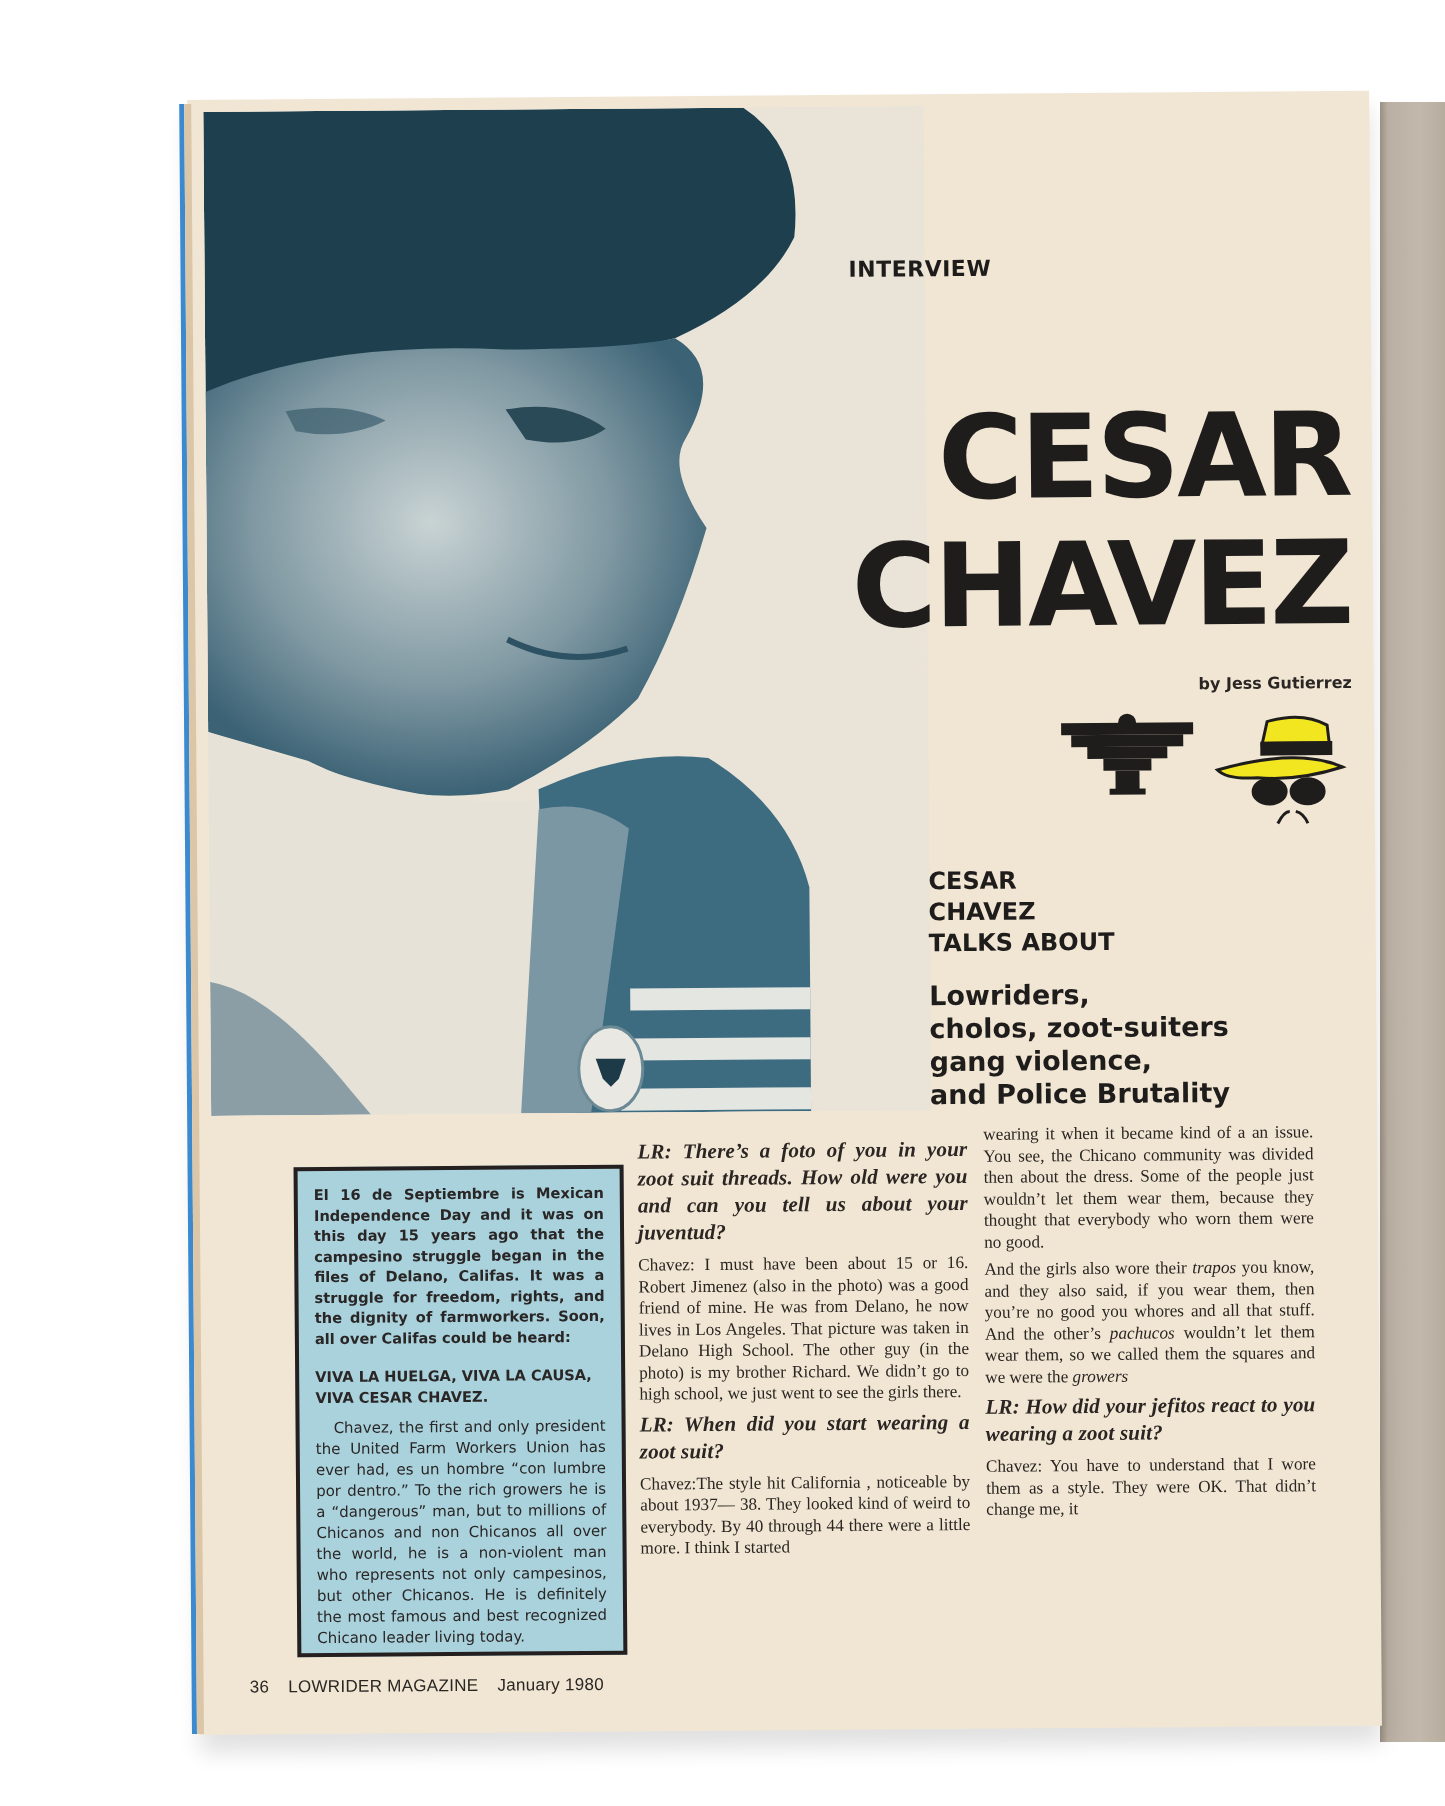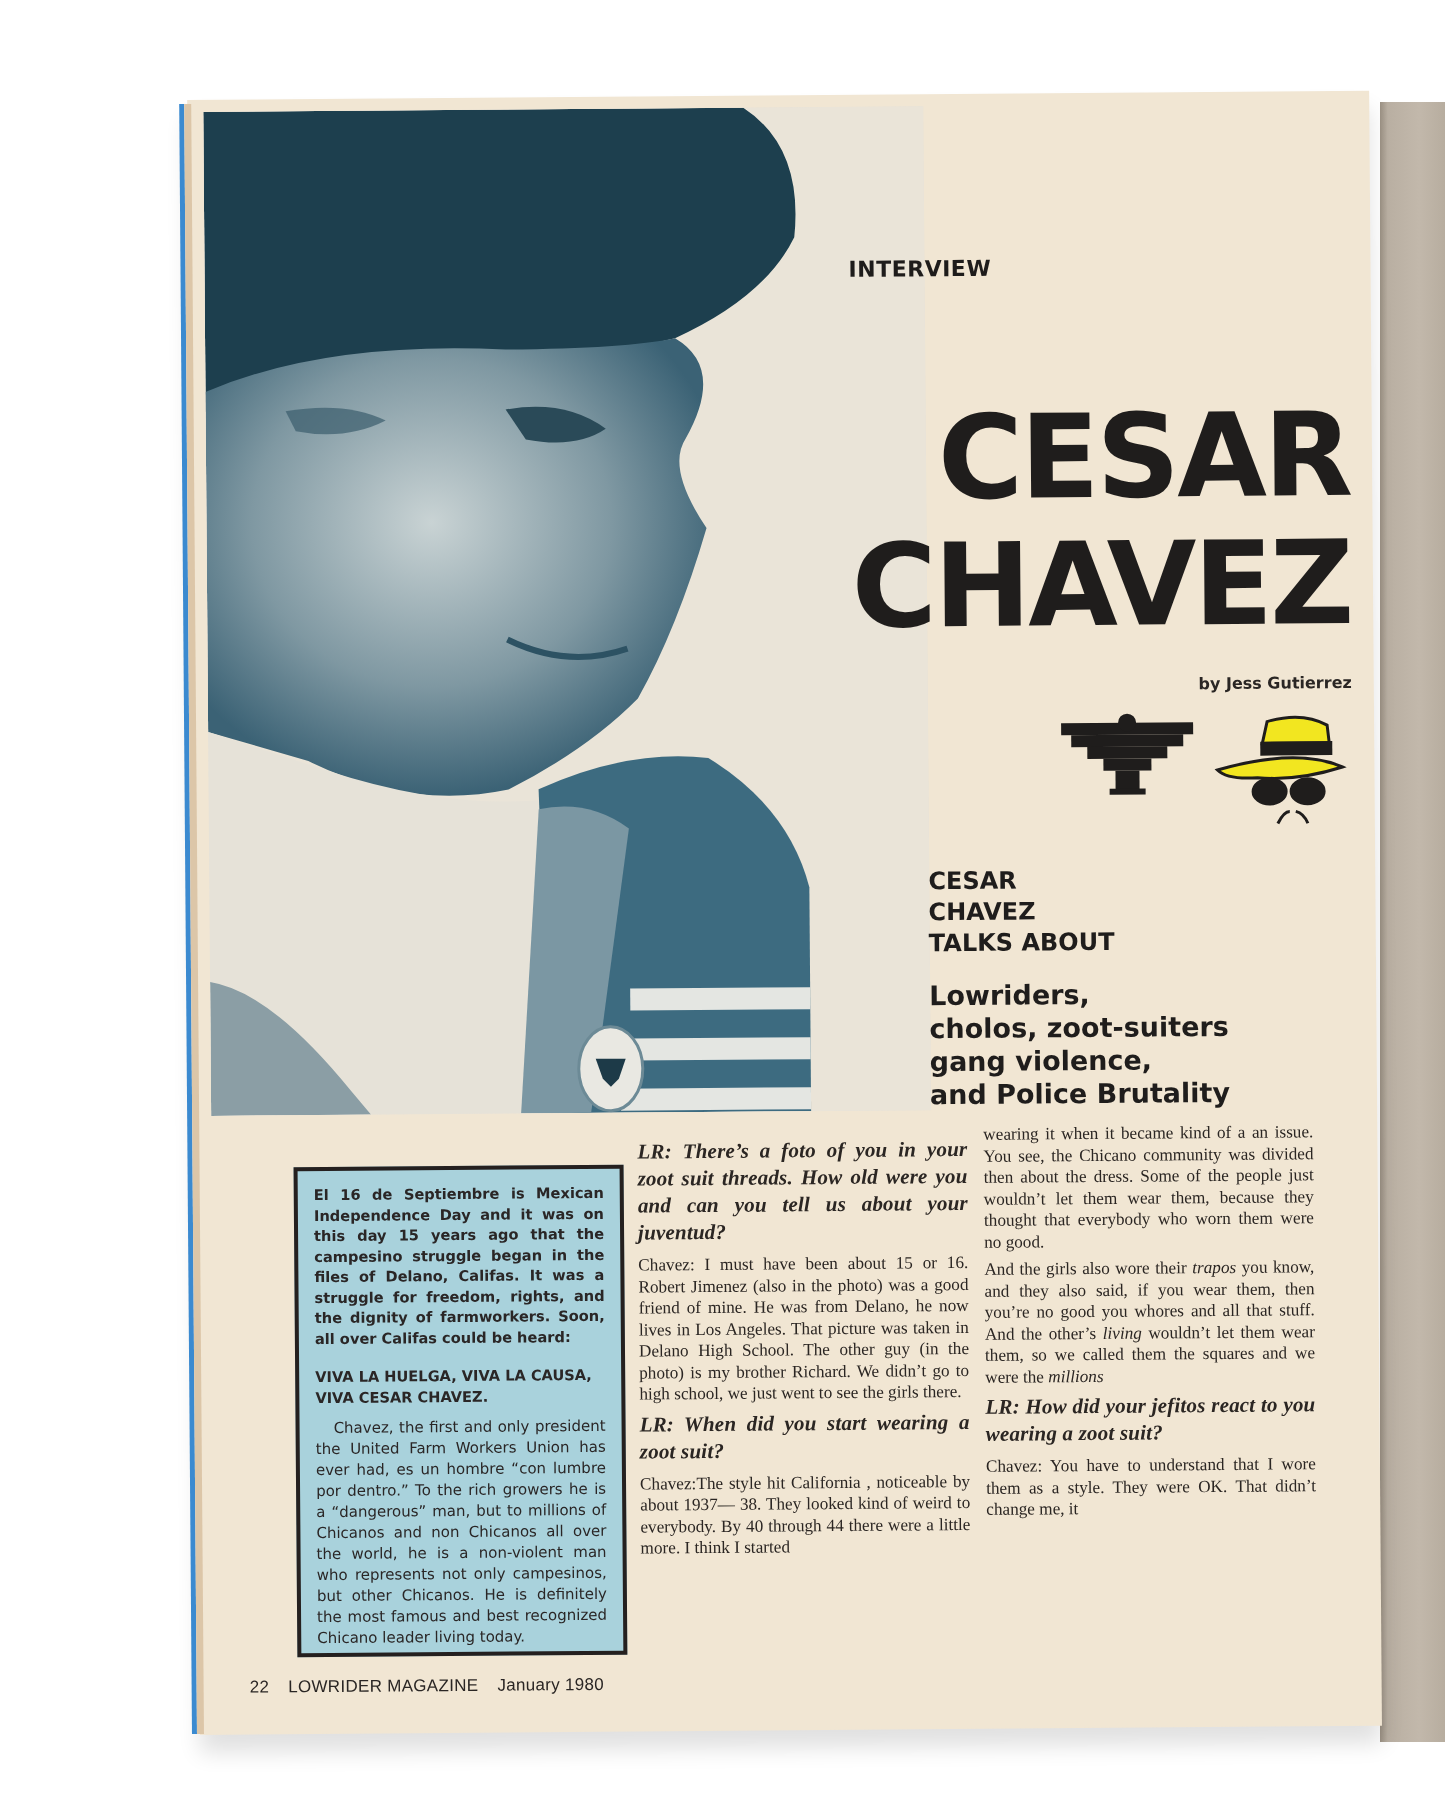--- a/index.html
+++ b/index.html
@@ -167,23 +167,23 @@
 
   <div class="col col2">
     <p class="q">LR: There’s a foto of you in your zoot suit threads. How old were you and can you tell us about your juventud?</p>
     <p class="a">Chavez: I must have been about 15 or 16. Robert Jimenez (also in the photo) was a good friend of mine. He was from Delano, he now lives in Los Angeles. That picture was taken in Delano High School. The other guy (in the photo) is my brother Richard. We didn’t go to high school, we just went to see the girls there.</p>
     <p class="q">LR: When did you start wearing a zoot suit?</p>
     <p class="a">Chavez:The style hit California , noticeable by about 1937— 38. They looked kind of weird to everybody. By 40 through 44 there were a little more. I think I started</p>
   </div>
 
   <div class="col col3">
     <p class="a">wearing it when it became kind of a an issue. You see, the Chicano community was divided then about the dress. Some of the people just wouldn’t let them wear them, because they thought that everybody who worn them were no good.</p>
-    <p class="a"><span>And the girls also wore their </span><i>trapos</i><span> you know, and they also said, if you wear them, then you’re no good you whores and all that stuff. And the other’s </span><i>living</i><span>  wouldn’t let them wear them, so we called them the squares and we were the </span><i>millions</i></p>
+    <p class="a"><span>And the girls also wore their </span><i>trapos</i><span> you know, and they also said, if you wear them, then you’re no good you whores and all that stuff. And the other’s </span><i>pachucos</i><span>  wouldn’t let them wear them, so we called them the squares and we were the </span><i>growers</i></p>
     <p class="q">LR: How did your jefitos react to you wearing a zoot suit?</p>
     <p class="a">Chavez: You have to understand that I wore them  as a style. They were OK. That didn’t change me, it</p>
   </div>
 
   <div class="footer">
-    <span>22</span>
+    <span>36</span>
     <span>LOWRIDER MAGAZINE</span>
     <span>January 1980</span>
   </div>
 </div>
 
 </body></html>

